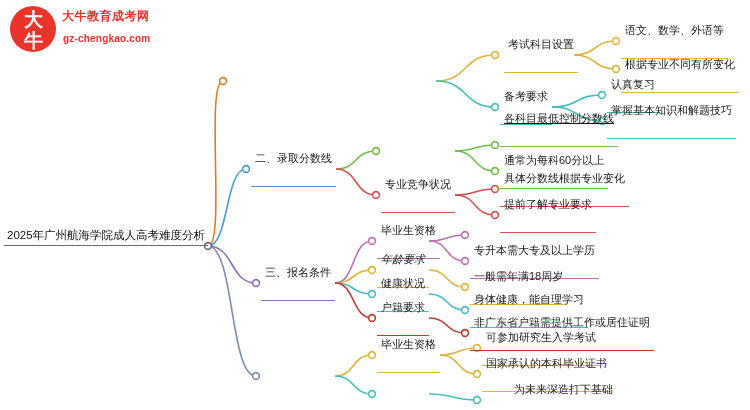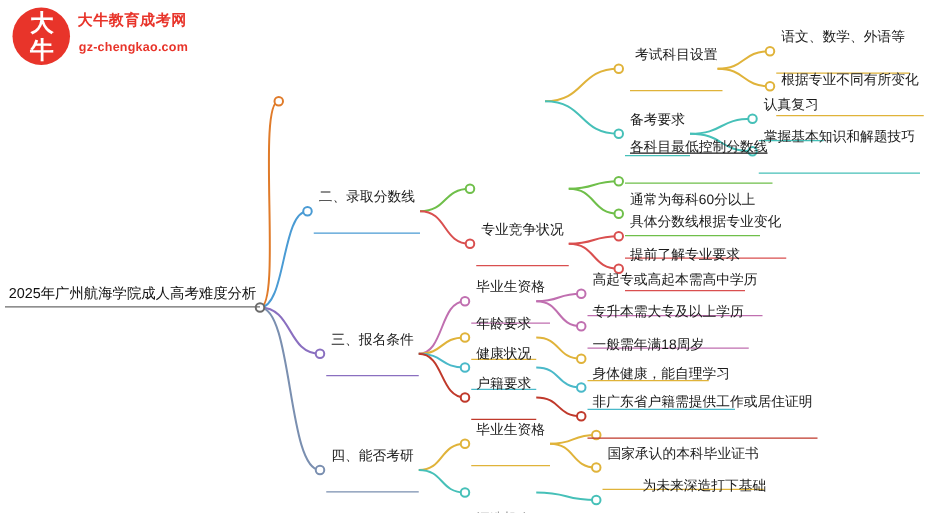--- a/index.html
+++ b/index.html
@@ -184,28 +184,27 @@
 
   <div class="node" style="left:251px; top:150px; border-bottom-color:#4a9bd4;">二、录取分数线</div>
   <div class="node" style="left:500px; top:110px; border-bottom-color:#6fbf4a;text-decoration:underline;">各科目最低控制分数线</div>
   <div class="node" style="left:500px; top:152px; border-bottom-color:#6fbf4a;">通常为每科60分以上</div>
   <div class="node" style="left:381px; top:176px; border-bottom-color:#d94f4f;">专业竞争状况</div>
   <div class="node" style="left:500px; top:170px; border-bottom-color:#d94f4f;">具体分数线根据专业变化</div>
   <div class="node" style="left:500px; top:196px; border-bottom-color:#d94f4f;">提前了解专业要求</div>
 
   <div class="node" style="left:261px; top:264px; border-bottom-color:#8a6fc0;">三、报名条件</div>
   <div class="node" style="left:377px; top:222px; border-bottom-color:#c06fb0;">毕业生资格</div>
-  <div class="node" style="left:470px; top:216px; border-bottom-color:#c06fb0;">高起专或高起本需高中学历</div>
   <div class="node" style="left:470px; top:242px; border-bottom-color:#c06fb0;">专升本需大专及以上学历</div>
-  <div class="node" style="left:377px; top:251px; border-bottom-color:#e0b33a;">年龄要求</div>
+  <div class="node" style="left:377px; top:251px; border-bottom-color:#e0b33a;font-style:italic;">年龄要求</div>
   <div class="node" style="left:470px; top:268px; border-bottom-color:#e0b33a;">一般需年满18周岁</div>
   <div class="node" style="left:377px; top:275px; border-bottom-color:#4ab9c9;">健康状况</div>
   <div class="node" style="left:470px; top:291px; border-bottom-color:#4ab9c9;">身体健康，能自理学习</div>
   <div class="node" style="left:377px; top:299px; border-bottom-color:#c0392b;">户籍要求</div>
   <div class="node" style="left:470px; top:314px; border-bottom-color:#c0392b;">非广东省户籍需提供工作或居住证明</div>
 
-  <div class="node" style="left:261px; top:357px; border-bottom-color:#7a8fb0;">四、能否考研</div>
   <div class="node" style="left:377px; top:336px; border-bottom-color:#e0b33a;">毕业生资格</div>
+  <div class="node" style="left:482px; top:329px; border-bottom-color:#e0b33a;">可参加研究生入学考试</div>
   <div class="node" style="left:482px; top:355px; border-bottom-color:#e0b33a;">国家承认的本科毕业证书</div>
   <div class="node" style="left:377px; top:375px; border-bottom-color:#46c0b8;margin-top:32px;">深造机会</div>
   <div class="node" style="left:482px; top:381px; border-bottom-color:#46c0b8;margin-left:28px;">为未来深造打下基础</div>
 
 </div>
 
 </body></html>

